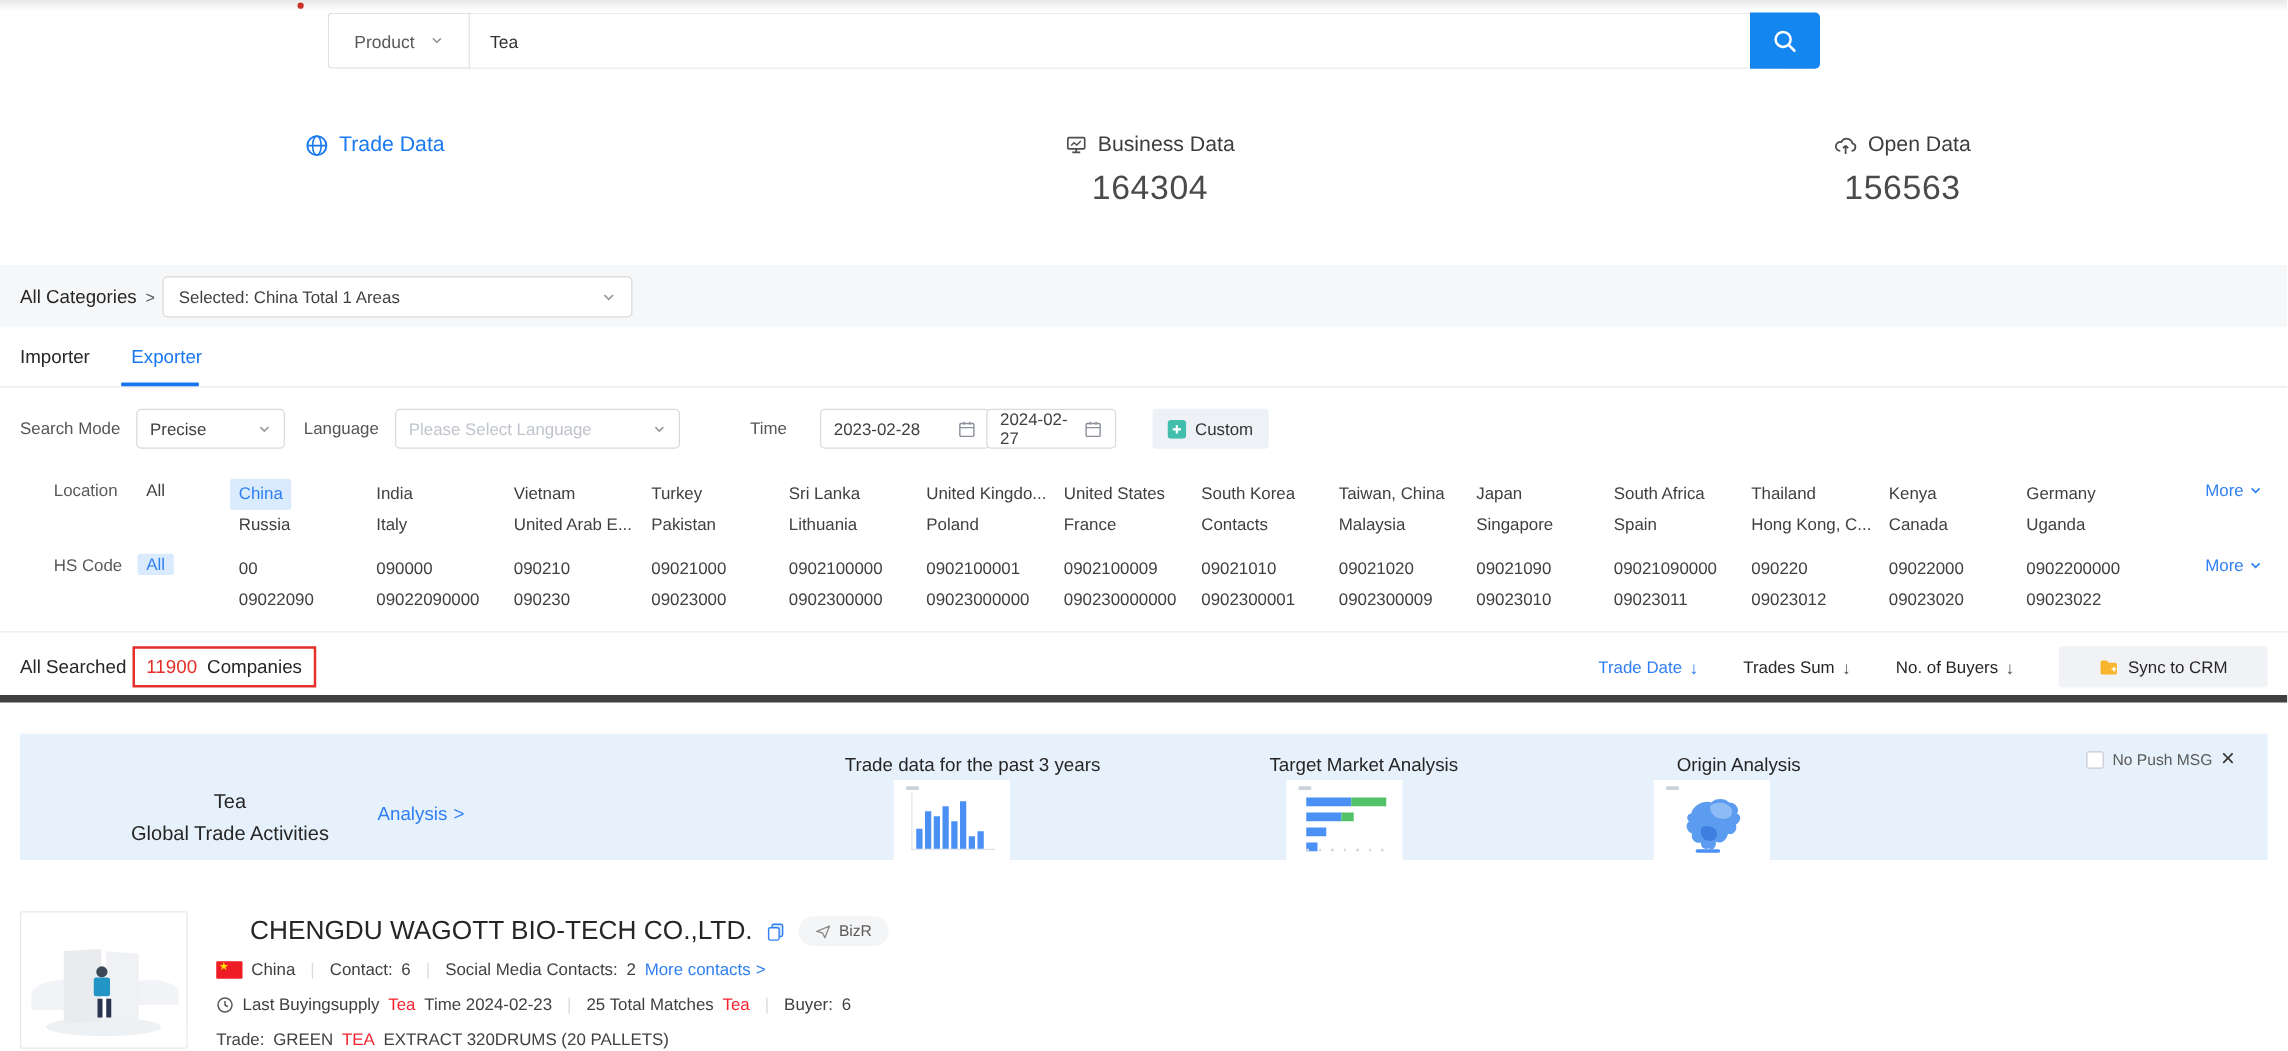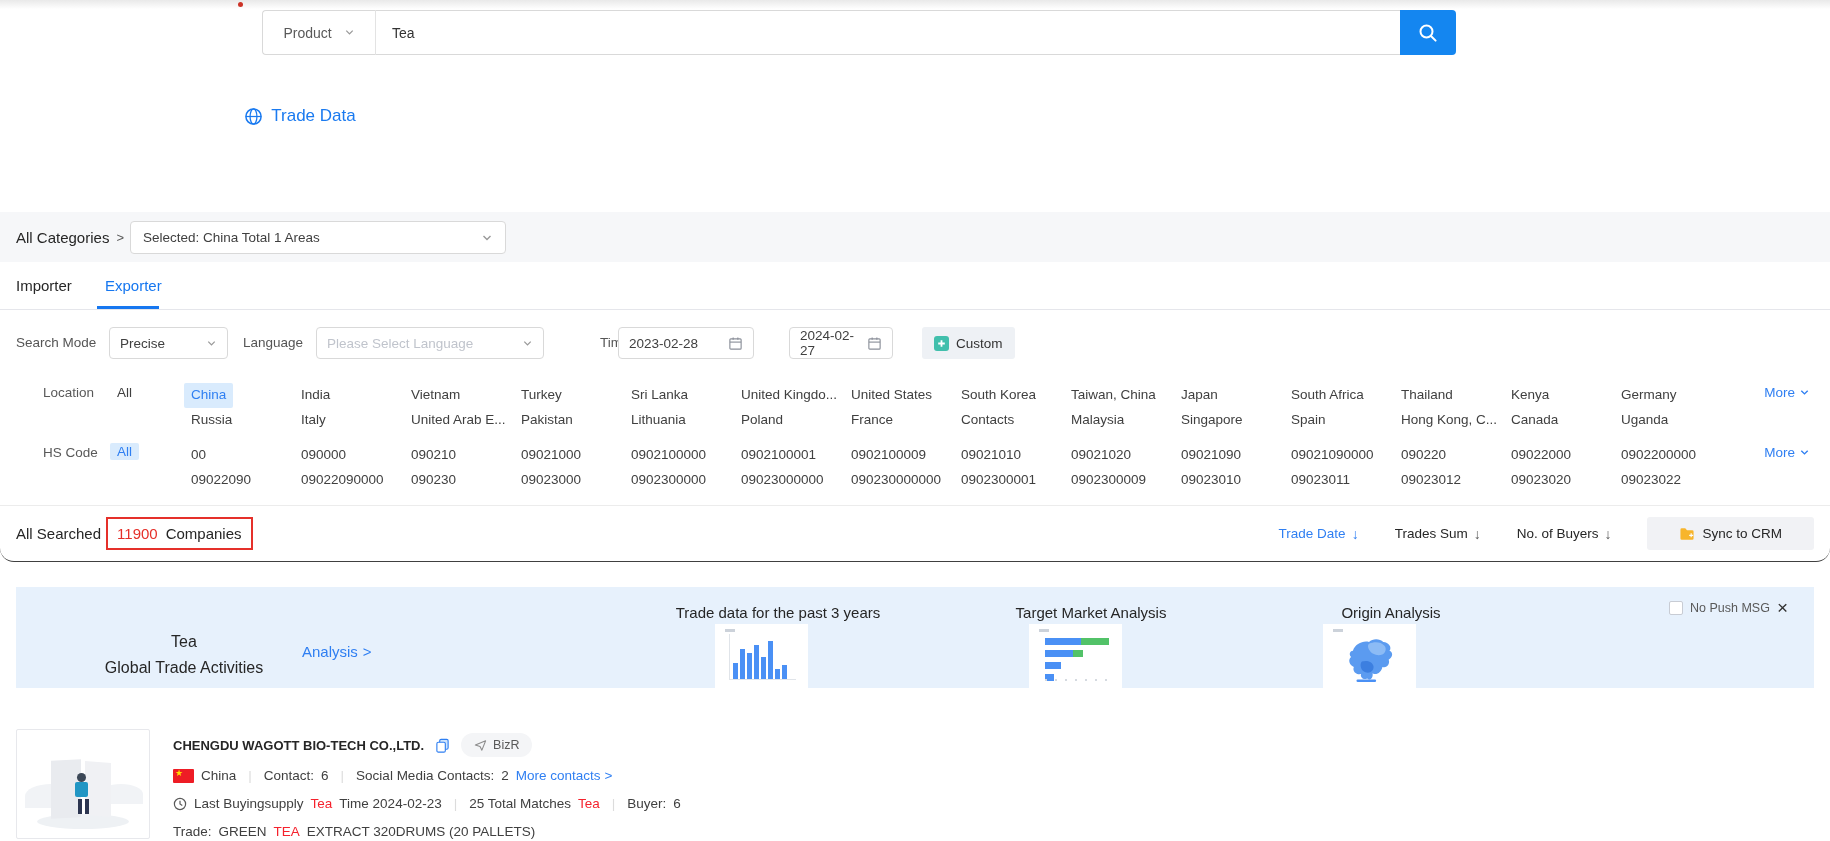--- a/index.html
+++ b/index.html
@@ -56,21 +56,21 @@
   .fall { position:absolute; font-size:13.5px; color:#404040; cursor:pointer; }
   .fall.hlpill { background:#d9ebfd; color:#2f7ff2; border-radius:2px; padding:1px 7px; }
   .fgrid { position:absolute; left:191px; display:grid; grid-template-columns:repeat(14,110px); }
   .fcell { height:25px; line-height:23px; font-size:13.5px; color:#404040; white-space:nowrap; justify-self:start; cursor:pointer; }
   .fcell.hl { background:#d9ebfd; color:#2f7ff2; border-radius:2px; padding:1px 7px; margin-left:-7px; height:auto; line-height:21px; }
   .morelink { position:absolute; right:20px; display:flex; align-items:center; gap:4px; font-size:13.5px; color:#2f7ff2; cursor:pointer; }
 
   .hdivider { position:absolute; left:0; top:505px; width:100%; height:1px; background:#ececec; }
 
   
-  .results-row { position:absolute; left:0; top:505px; width:100%; height:57px; border-bottom:1px solid #404040;border-radius:14px; }
+  .results-row { position:absolute; left:0; top:505px; width:100%; height:57px; border-bottom:6px solid #404040; }
   .res-left { position:absolute; left:16px; top:0; height:57px; display:flex; align-items:center; font-size:15px; color:#262626; }
   .res-redbox { display:flex; align-items:center; gap:8px; border:2px solid #e5302a; padding:6px 9px; margin-left:5px; }
   .res-count { color:#e5302a; }
   .res-right { position:absolute; right:16px; top:0; height:57px; display:flex; align-items:center; gap:36px; }
   .sortitem { display:flex; align-items:center; gap:6px; font-size:13.5px; color:#262626; cursor:pointer; }
   .sortitem .arr { font-size:14px; color:#595959; }
   .sortitem.active { color:#2f7ff2; } .sortitem.active .arr { color:#2f7ff2; }
   .syncbtn { display:flex; align-items:center; gap:7px; background:#f1f2f5; border:none; border-radius:3px; padding:9px 32px;
     font-size:13.5px; color:#262626; cursor:pointer; font-family:"Liberation Sans", sans-serif; }
 
@@ -99,21 +99,21 @@
   .imgbox { position:absolute; left:16px; top:729px; width:134px; height:110px; border:1px solid #e7e8ec; border-radius:2px;
     background:#fff; overflow:hidden; }
   .hill { position:absolute; background:#f1f3f6; border-radius:50% 50% 0 0; }
   .shadow { position:absolute; left:20px; bottom:9px; width:92px; height:15px; background:#eef1f4; border-radius:50%; }
   .panel { position:absolute; background:#e9ebef; }
   .p-head { position:absolute; width:9px; height:9px; border-radius:50%; background:#3c4857; }
   .p-body { position:absolute; width:13px; height:15px; background:#2196c4; border-radius:2px; }
   .p-legs { position:absolute; width:13px; height:15px; display:flex; gap:3px; }
   .p-legs i { width:4px; height:15px; background:#2c3550; display:block; }
   .company-name-row { position:absolute; left:173px; top:733px; display:flex; align-items:center; gap:11px; }
-  .company-name { font-size:13px; font-weight:700; color:#262626; cursor:pointer; }
+  .company-name { font-size:21px; font-weight:400; color:#262626; cursor:pointer;margin-left:27px; }
   .badge { display:flex; align-items:center; gap:6px; background:#f4f5f7; border-radius:13px; padding:5px 13px;
     font-size:12.5px; color:#595959; cursor:pointer; }
   .crow { position:absolute; left:173px; display:flex; align-items:center; gap:7px; font-size:13.5px; color:#404040; white-space:nowrap; }
   .pipe { color:#dcdcdc; margin:0 5px; }
   .red { color:#f5222d; }
   .bluelink { color:#2f7ff2; display:flex; align-items:center; gap:4px; cursor:pointer; }
   .flag { position:relative; width:21px; height:14px; background:#ee1c25; border-radius:1px; display:inline-block; }
   .flag .star { position:absolute; left:2px; top:-1px; color:#ffde00; font-size:9px; }
   .chev { flex:none; }
 </style>
@@ -144,20 +144,42 @@
   <div class="stat blue" style="left:150px">
     <div class="stat-label">
       <svg width="19" height="19" viewBox="0 0 20 20">
           <circle cx="10" cy="10" r="8" fill="none" stroke="#1a7af0" stroke-width="1.6"></circle>
           <ellipse cx="10" cy="10" rx="3.6" ry="8" fill="none" stroke="#1a7af0" stroke-width="1.3"></ellipse>
           <line x1="2" y1="10" x2="18" y2="10" stroke="#1a7af0" stroke-width="1.3"></line>
         </svg>
       <span>Trade Data</span>
     </div>
   </div>
+  <div class="stat" style="left:770px">
+    <div class="stat-label">
+      <svg width="18" height="18" viewBox="0 0 20 20">
+          <rect x="2.5" y="3.5" width="15" height="10" rx="1" fill="none" stroke="#4d4d4d" stroke-width="1.5"></rect>
+          <polyline points="5.5,10.5 8,8 10.5,10 14,6.5" fill="none" stroke="#4d4d4d" stroke-width="1.3"></polyline>
+          <line x1="10" y1="13.5" x2="10" y2="16.5" stroke="#4d4d4d" stroke-width="1.5"></line>
+          <line x1="6.5" y1="16.5" x2="13.5" y2="16.5" stroke="#4d4d4d" stroke-width="1.5"></line>
+        </svg>
+      <span>Business Data</span>
+    </div>
+    <div class="stat-value">164304</div>
+  </div>
+  <div class="stat" style="left:1372px">
+    <div class="stat-label">
+      <svg width="19" height="19" viewBox="0 0 20 20">
+          <path d="M5.5 14.5 a3.8 3.8 0 1 1 0.9-7.5 A5 5 0 0 1 15.8 8.2 A3.2 3.2 0 0 1 15 14.5" fill="none" stroke="#4d4d4d" stroke-width="1.5"></path>
+          <path d="M10 17 V10 M10 10 l-2.2 2.2 M10 10 l2.2 2.2" stroke="#4d4d4d" stroke-width="1.5" fill="none"></path>
+        </svg>
+      <span>Open Data</span>
+    </div>
+    <div class="stat-value">156563</div>
+  </div>
 
   <div class="catband">
     <div class="cat-title">
       <span>All Categories</span>
       <span class="gt">&gt;</span>
     </div>
     <div class="cat-select">
       <span>Selected:  China Total 1 Areas</span>
       <svg class="chev" width="12" height="12" viewBox="0 0 12 12">
           <path d="M2.5 4 L6 7.5 L9.5 4" stroke="#999" stroke-width="1.4" fill="none"></path>
@@ -179,21 +201,21 @@
       </svg>
   </div>
   <span class="flabel" style="left:243px">Language</span>
   <div class="sel" style="left:316px;width:228px">
     <span class="ph">Please Select Language</span>
     <svg class="chev" width="11" height="11" viewBox="0 0 12 12">
         <path d="M2.5 4 L6 7.5 L9.5 4" stroke="#999" stroke-width="1.4" fill="none"></path>
       </svg>
   </div>
   <span class="flabel" style="left:600px">Time</span>
-  <div class="datebox" style="left:618px;width:136px">
+  <div class="datebox" style="left:656px;width:136px">
     <span>2023-02-28</span>
     <svg width="15" height="15" viewBox="0 0 16 16">
         <rect x="2" y="3" width="12" height="11" rx="1" fill="none" stroke="#8a8f99" stroke-width="1.2"></rect>
         <line x1="2" y1="6.5" x2="14" y2="6.5" stroke="#8a8f99" stroke-width="1.2"></line>
         <line x1="5.5" y1="1.5" x2="5.5" y2="4" stroke="#8a8f99" stroke-width="1.2"></line>
         <line x1="10.5" y1="1.5" x2="10.5" y2="4" stroke="#8a8f99" stroke-width="1.2"></line>
       </svg>
   </div>
   <div class="datebox" style="left:789px;width:104px">
     <span>2024-02-27</span>

